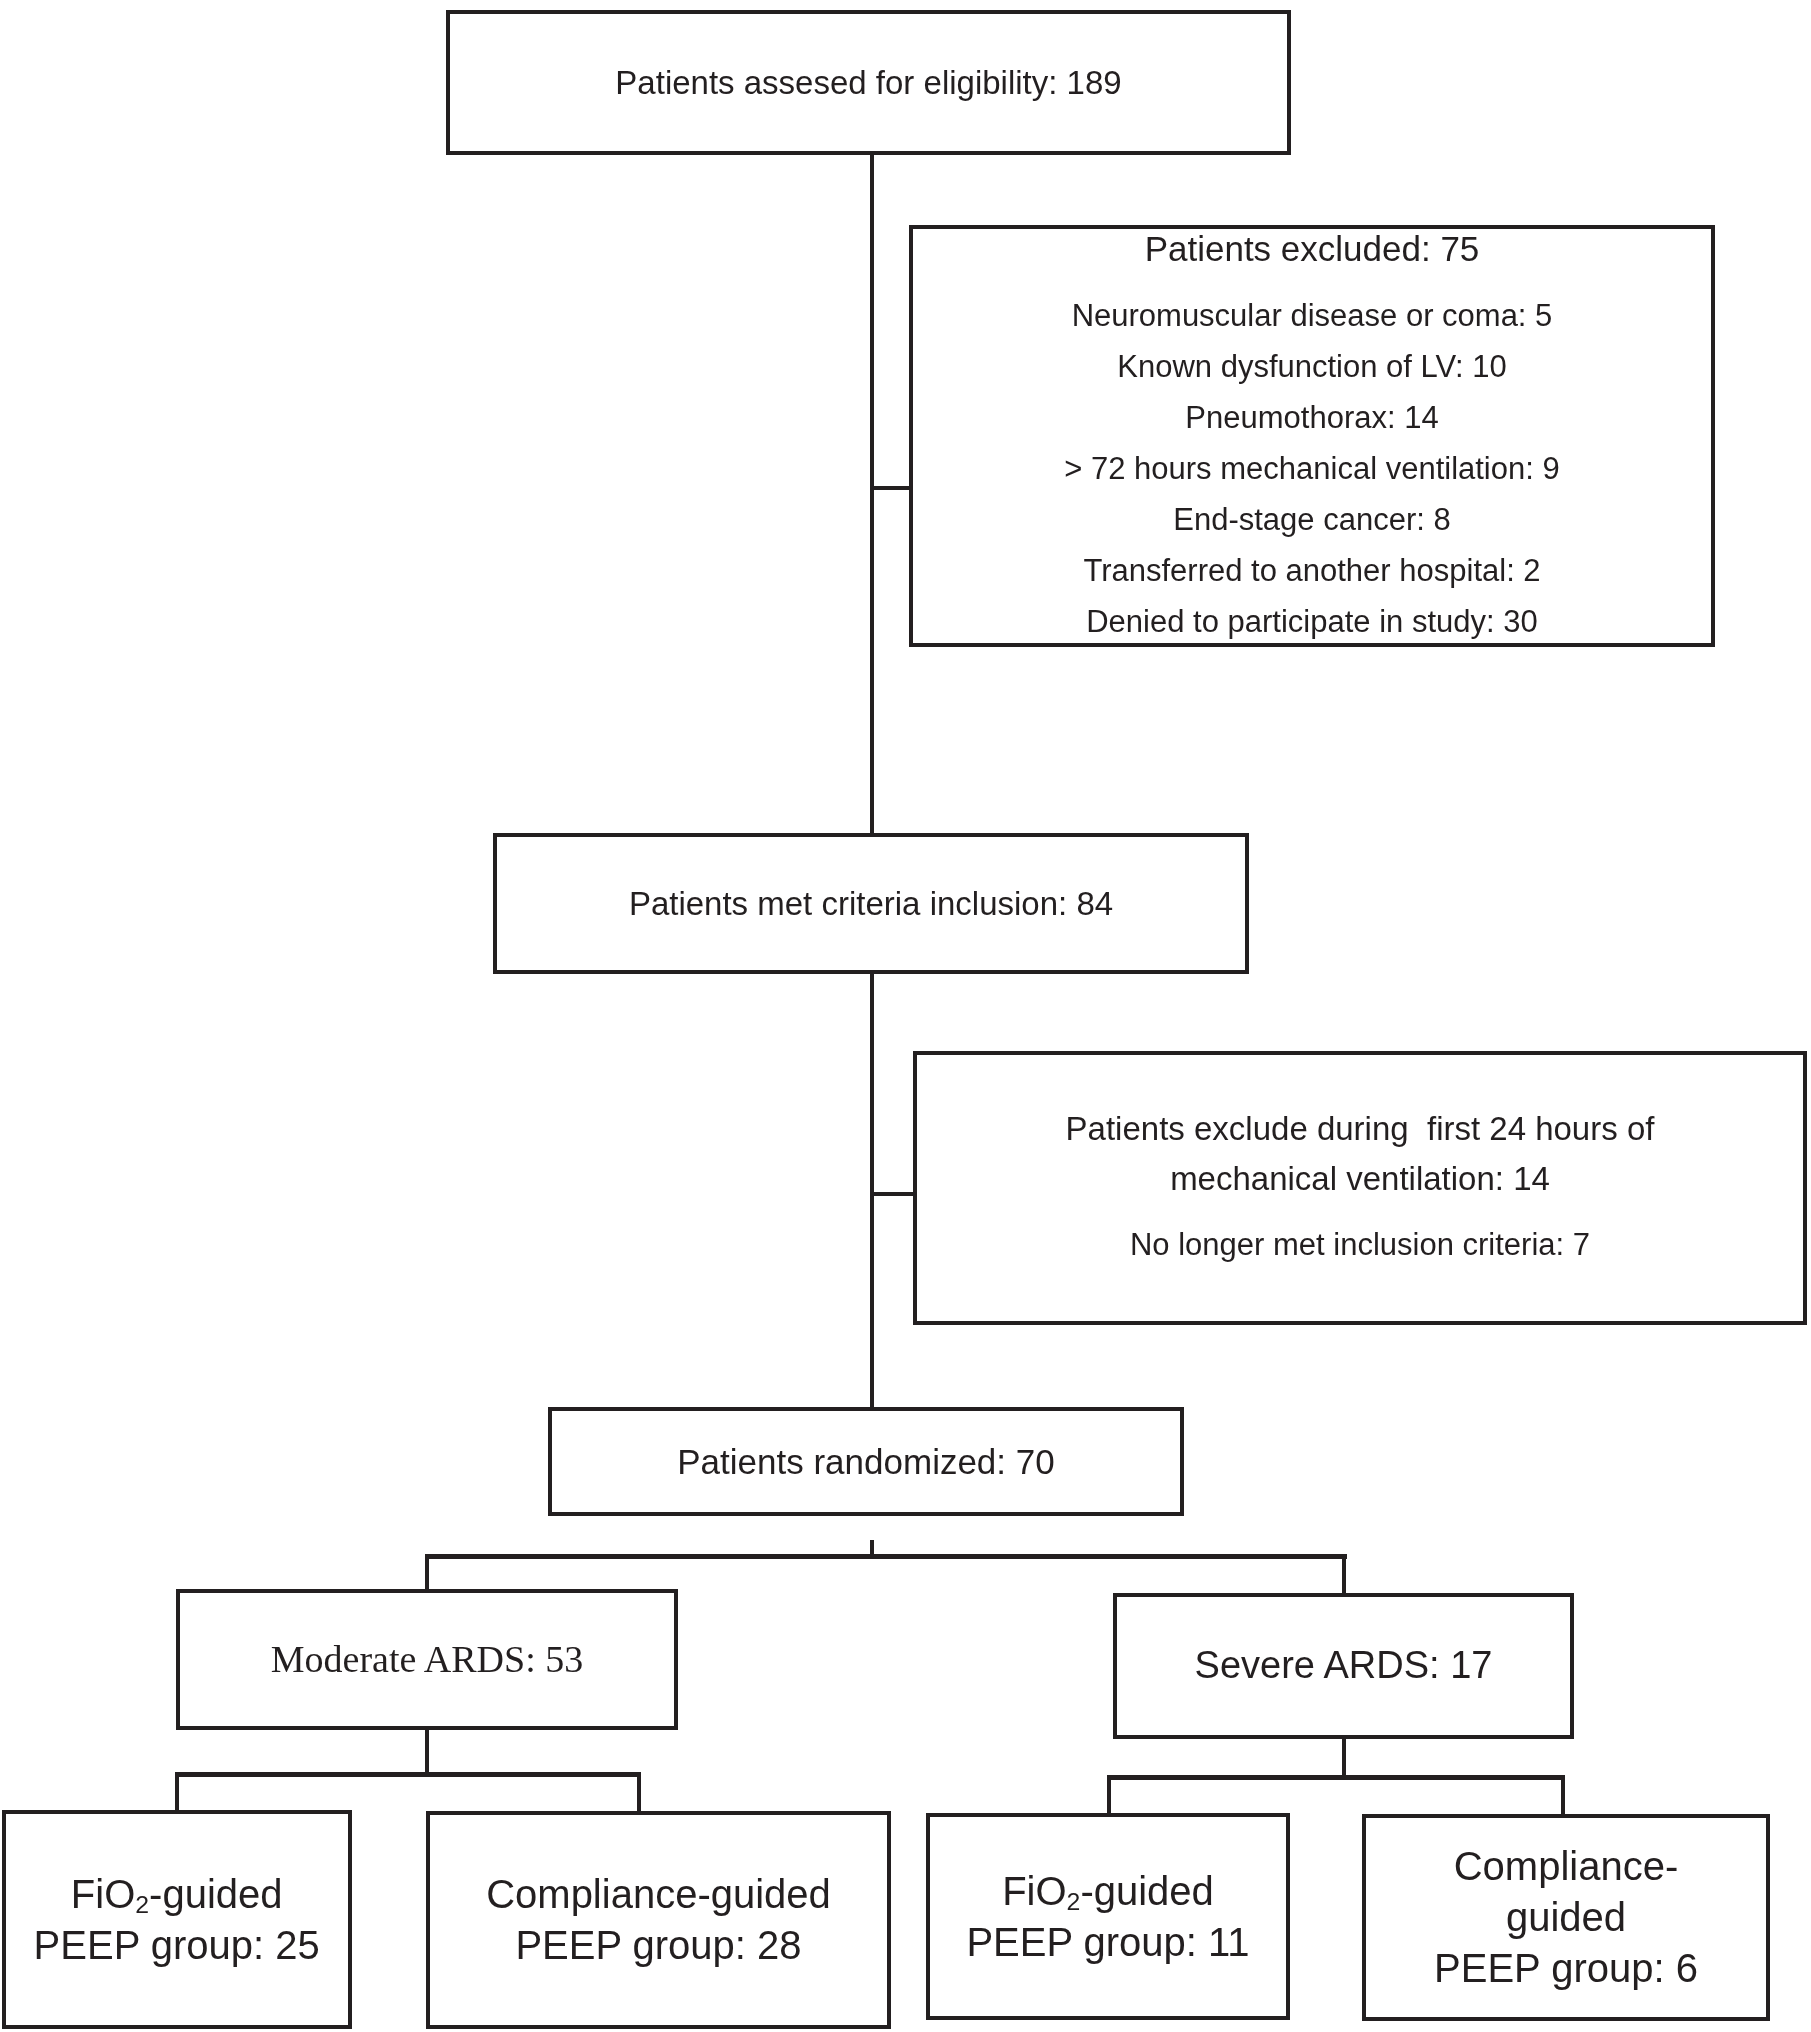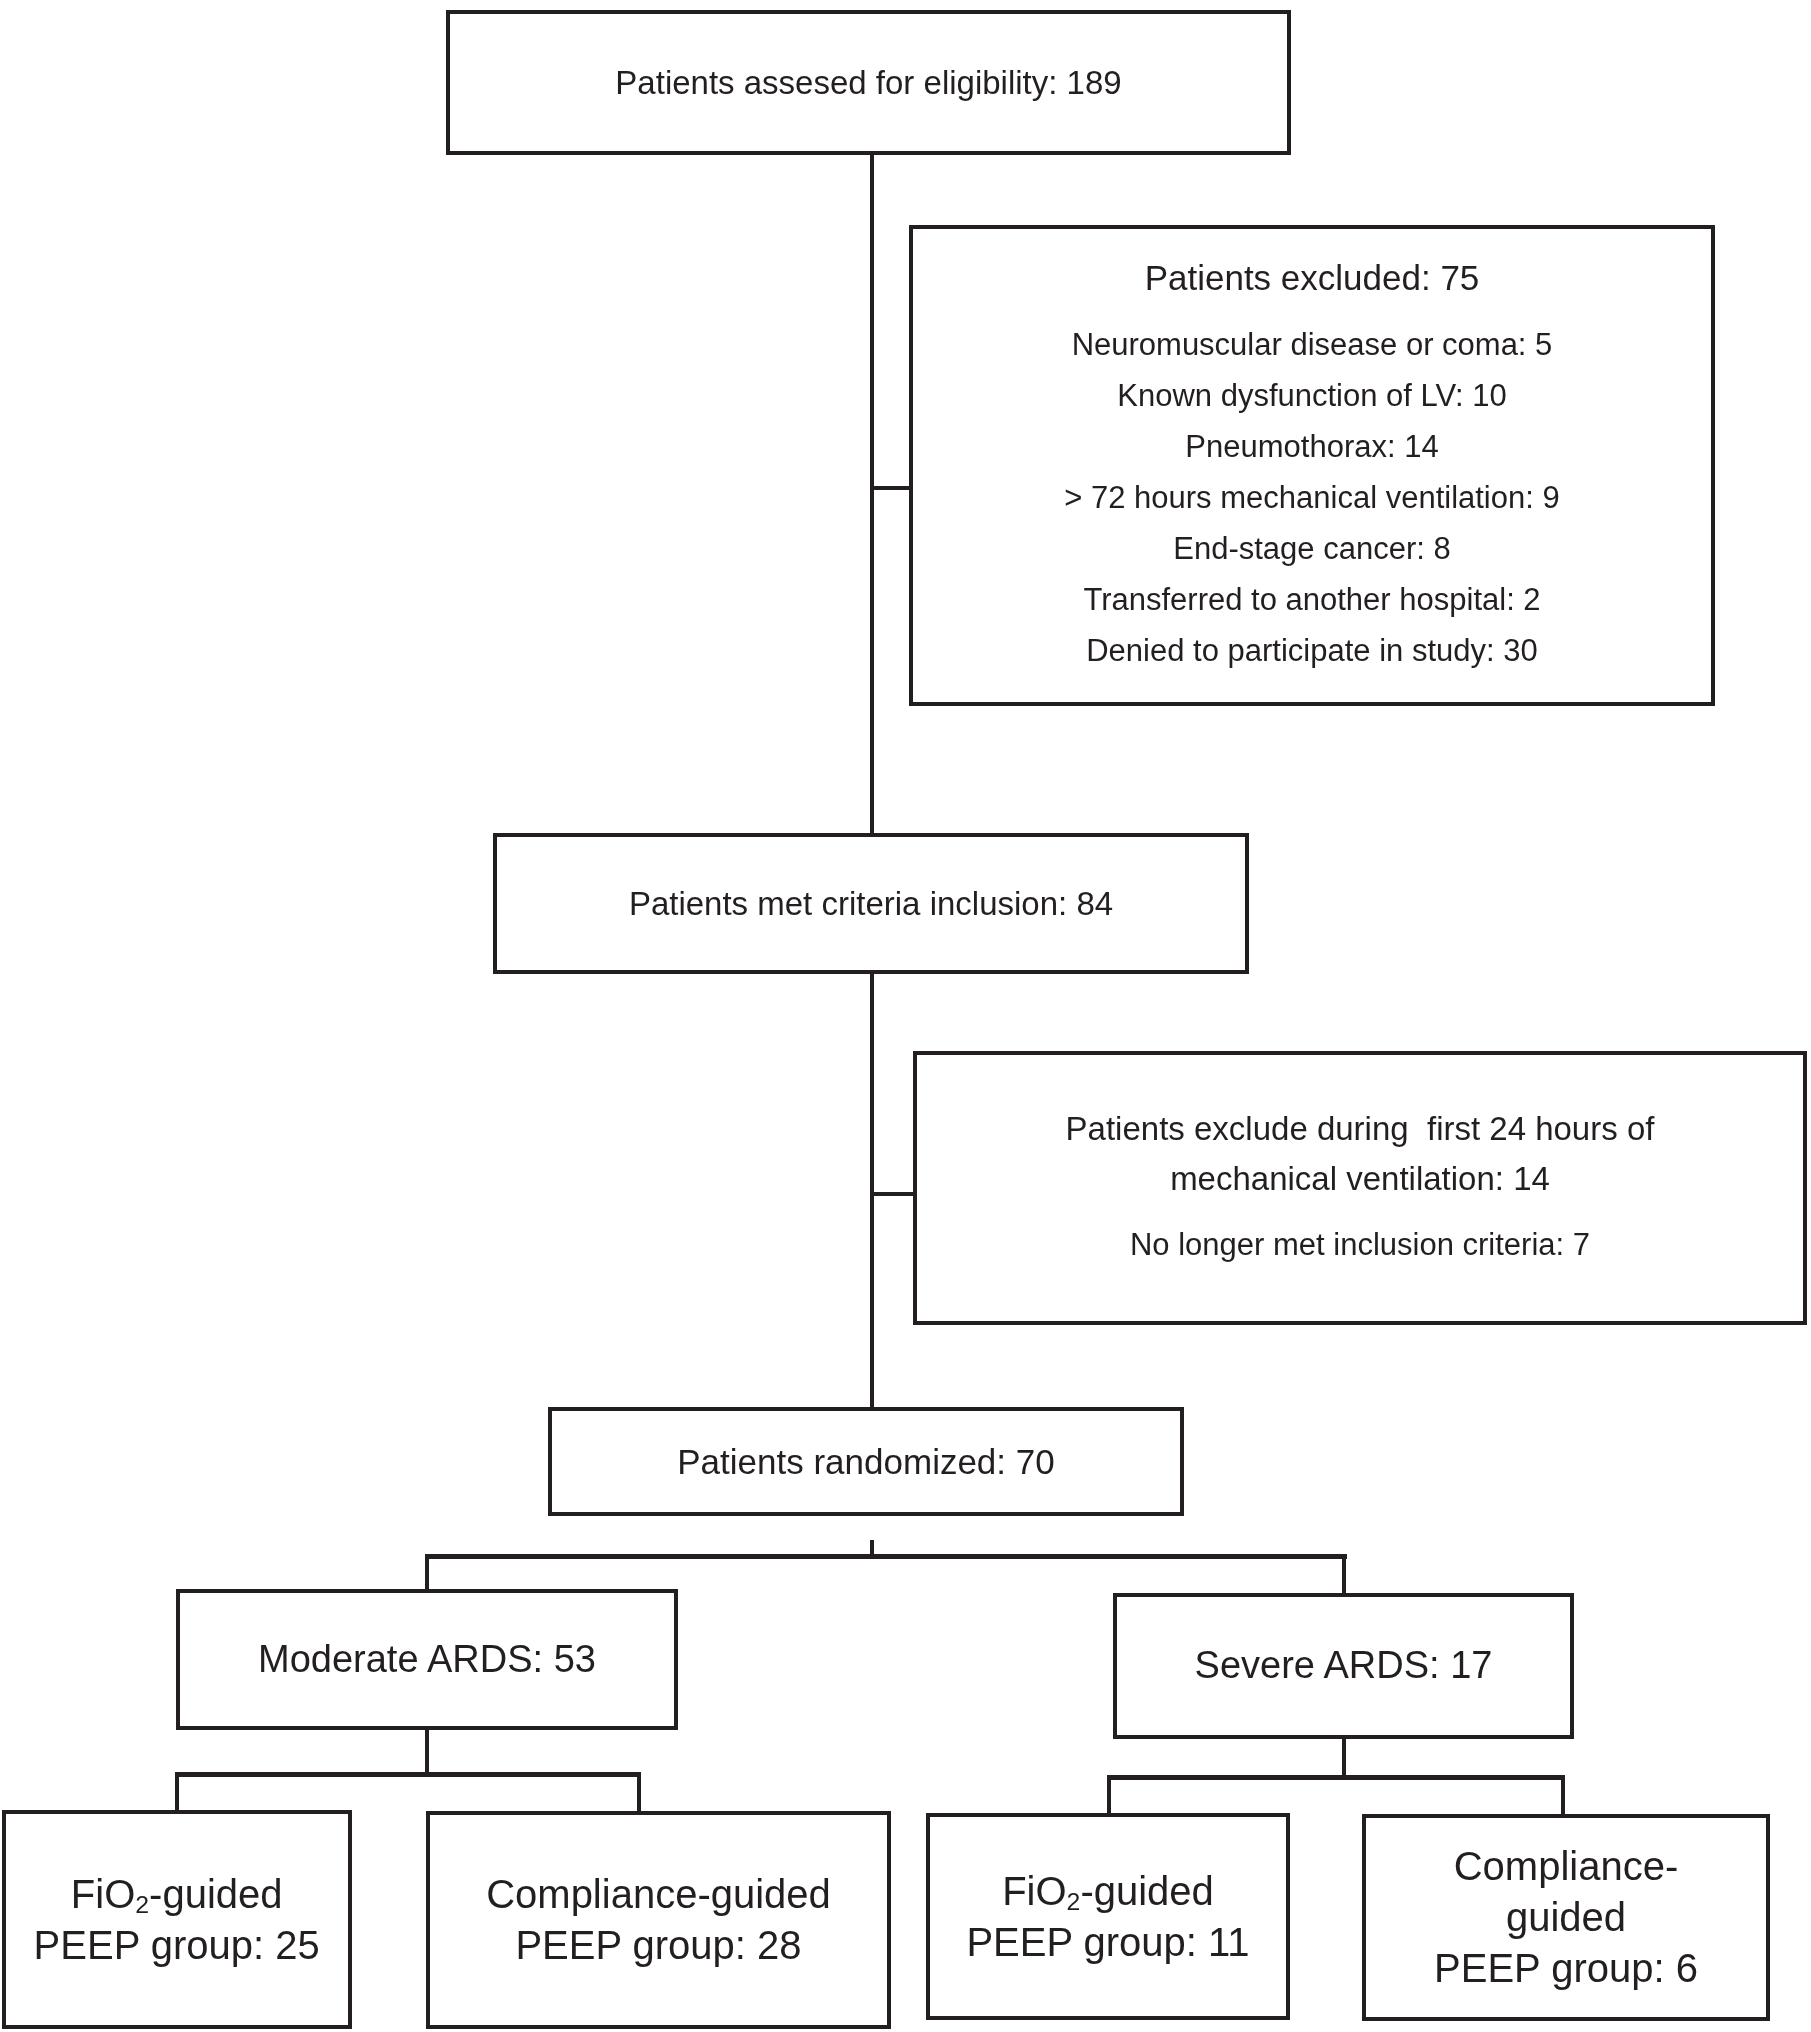--- a/index.html
+++ b/index.html
@@ -97,21 +97,21 @@
   <div class="line" style="left:637px;  top:1772px; width:4.1px;   height:42px;"></div>
   <div class="line" style="left:1342px; top:1739px; width:4.1px;   height:41px;"></div>
   <div class="line" style="left:1107px; top:1775px; width:458px; height:5px;"></div>
   <div class="line" style="left:1107px; top:1775px; width:4.1px;   height:41px;"></div>
   <div class="line" style="left:1561px; top:1775px; width:4.1px;   height:42px;"></div>
 
   <div class="box" style="left:446px; top:10px; width:845px; height:145px;">
     <div class="label-main">Patients assesed for eligibility: 189</div>
   </div>
 
-  <div class="box" style="left:909px; top:225px; width:806px; height:481px;">
+  <div class="box" style="left:909px; top:225px; width:806px; height:422px;">
     <div class="excl-title">Patients excluded: 75</div>
     <div>
       <div class="excl-item">Neuromuscular disease or coma: 5</div>
       <div class="excl-item">Known dysfunction of LV: 10</div>
       <div class="excl-item">Pneumothorax: 14</div>
       <div class="excl-item">&gt; 72 hours mechanical ventilation: 9</div>
       <div class="excl-item">End-stage cancer: 8</div>
       <div class="excl-item">Transferred to another hospital: 2</div>
       <div class="excl-item">Denied to participate in study: 30</div>
     </div>
@@ -128,21 +128,21 @@
     </div>
     <div class="excl2-items">
       <div class="excl2-item">No longer met inclusion criteria: 7</div>
     </div>
   </div>
 
   <div class="box" style="left:548px; top:1407px; width:636px; height:109px;">
     <div class="label-randomized">Patients randomized: 70</div>
   </div>
 
-  <div class="box" style="left:176px; top:1589px; width:502px; height:141px;">
+  <div class="box" style="left:176px; top:1589px; width:502px; height:141px;font-family:Liberation Serif, serif;">
     <div class="label-ards">Moderate ARDS: 53</div>
   </div>
 
   <div class="box" style="left:1113px; top:1593px; width:461px; height:146px;">
     <div class="label-ards">Severe ARDS: 17</div>
   </div>
 
   <div class="box" style="left:1.7px; top:1810px; width:350px; height:219px;">
     <div class="bottom-label"><span>FiO</span><sub>2</sub><span>-guided</span></div>
     <div class="bottom-label">PEEP group: 25</div>

